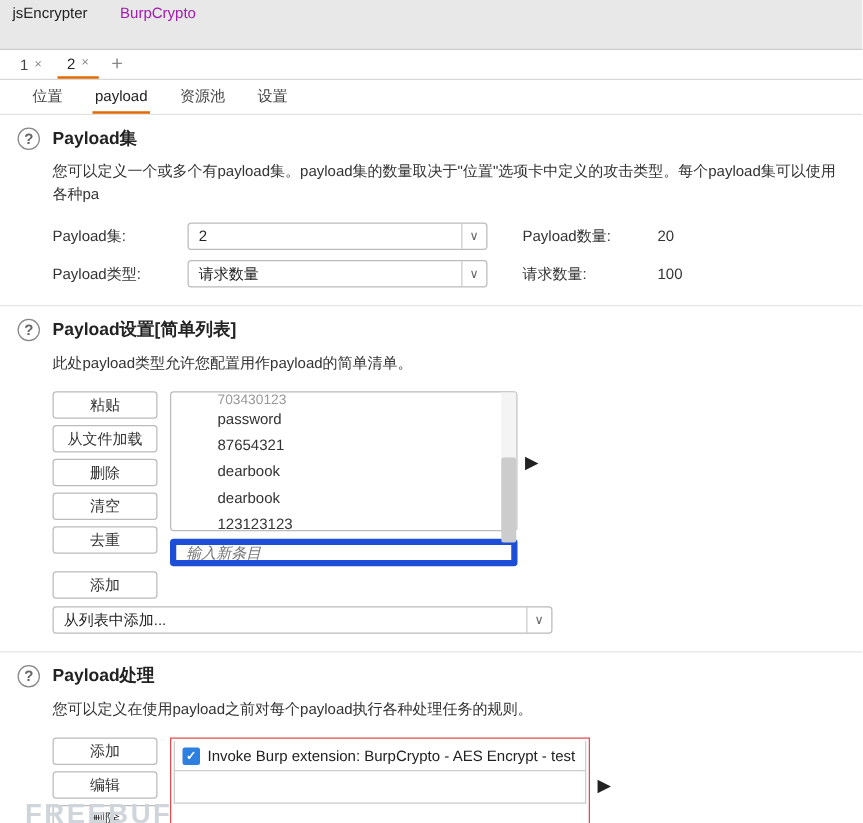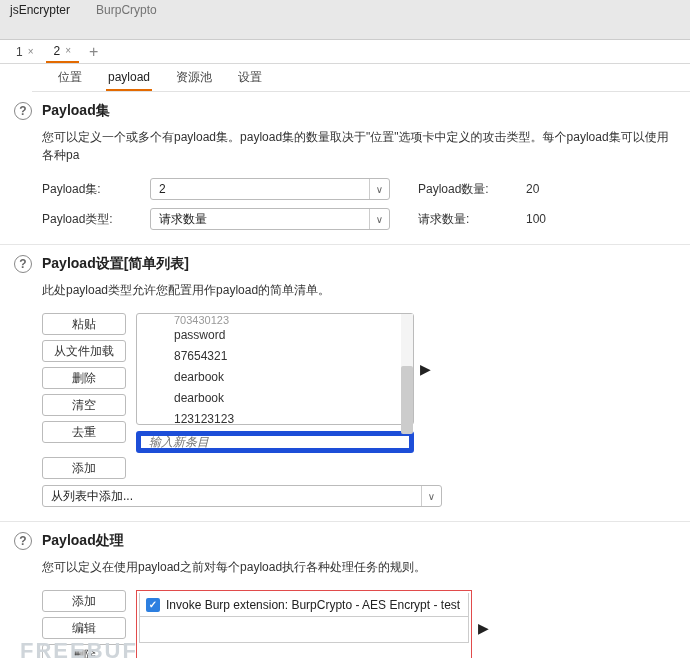--- a/index.html
+++ b/index.html
@@ -1,25 +1,25 @@
 <!DOCTYPE html>
 <html><head>
 <meta charset="utf-8">
 <style>
 * { margin: 0; padding: 0; box-sizing: border-box; font-family: -apple-system, "Segoe UI", Tahoma, Arial, sans-serif; }
 body { background: #fff; font-size: 12px; color: #222; width: 690px; overflow: hidden; }
 .top-tabs { display: flex; align-items: flex-start; height: 40px; background: #e8e8e8; border-bottom: 1px solid #ccc; padding-left: 6px; gap: 18px; }
-.top-tab { color: #737373; cursor: pointer; padding: 3px 4px; }
+.top-tab { color: #a21caf; cursor: pointer; padding: 3px 4px; }
 .top-tab.sel { color: #222; }
 .num-tabs { display: flex; align-items: center; height: 24px; padding-left: 8px; border-bottom: 1px solid #d8d8d8; gap: 4px; }
 .num-tab { padding: 3px 8px; color: #444; cursor: pointer; display: flex; align-items: center; gap: 5px; }
 .num-tab.sel { border-bottom: 2px solid #e36a00; color: #222; }
 .close-x { font-size: 10px; color: #888; }
 .add-tab { font-size: 16px; color: #888; padding: 0 6px; cursor: pointer; }
-.sub-tabs { display: flex; align-items: center; height: 28px; padding-left: 24px; border-bottom: 1px solid #e2e2e2; gap: 22px; margin-left: 32px; }
+.sub-tabs { display: flex; align-items: center; height: 28px; padding-left: 24px; border-bottom: 1px solid #e2e2e2; gap: 22px; }
 .sub-tab { padding: 5px 2px; color: #444; cursor: pointer; }
 .sub-tab.sel { border-bottom: 2px solid #e36a00; color: #222; }
 .section { padding: 10px 14px 14px 14px; border-bottom: 1px solid #e6e6e6; }
 .sect-head { display: flex; align-items: center; gap: 10px; margin-bottom: 8px; }
 .help-ic { width: 18px; height: 18px; border: 1.5px solid #888; border-radius: 50%; display: flex; align-items: center; justify-content: center; font-size: 12px; font-weight: bold; color: #666; cursor: pointer; flex-shrink: 0; }
 .sect-title { font-size: 14px; font-weight: bold; color: #222; }
 .sect-desc { font-size: 12px; color: #333; margin-left: 28px; margin-bottom: 14px; line-height: 1.5; }
 .form-grid { margin-left: 28px; display: grid; grid-template-columns: 90px 250px 90px 60px; gap: 8px 18px; align-items: center; }
 .form-label { color: #333; }
 .select-wrap { position: relative; width: 240px; border: 1px solid #bbb; border-radius: 3px; height: 22px; display: flex; align-items: center; padding: 0 8px; background: #fff; cursor: pointer; }

